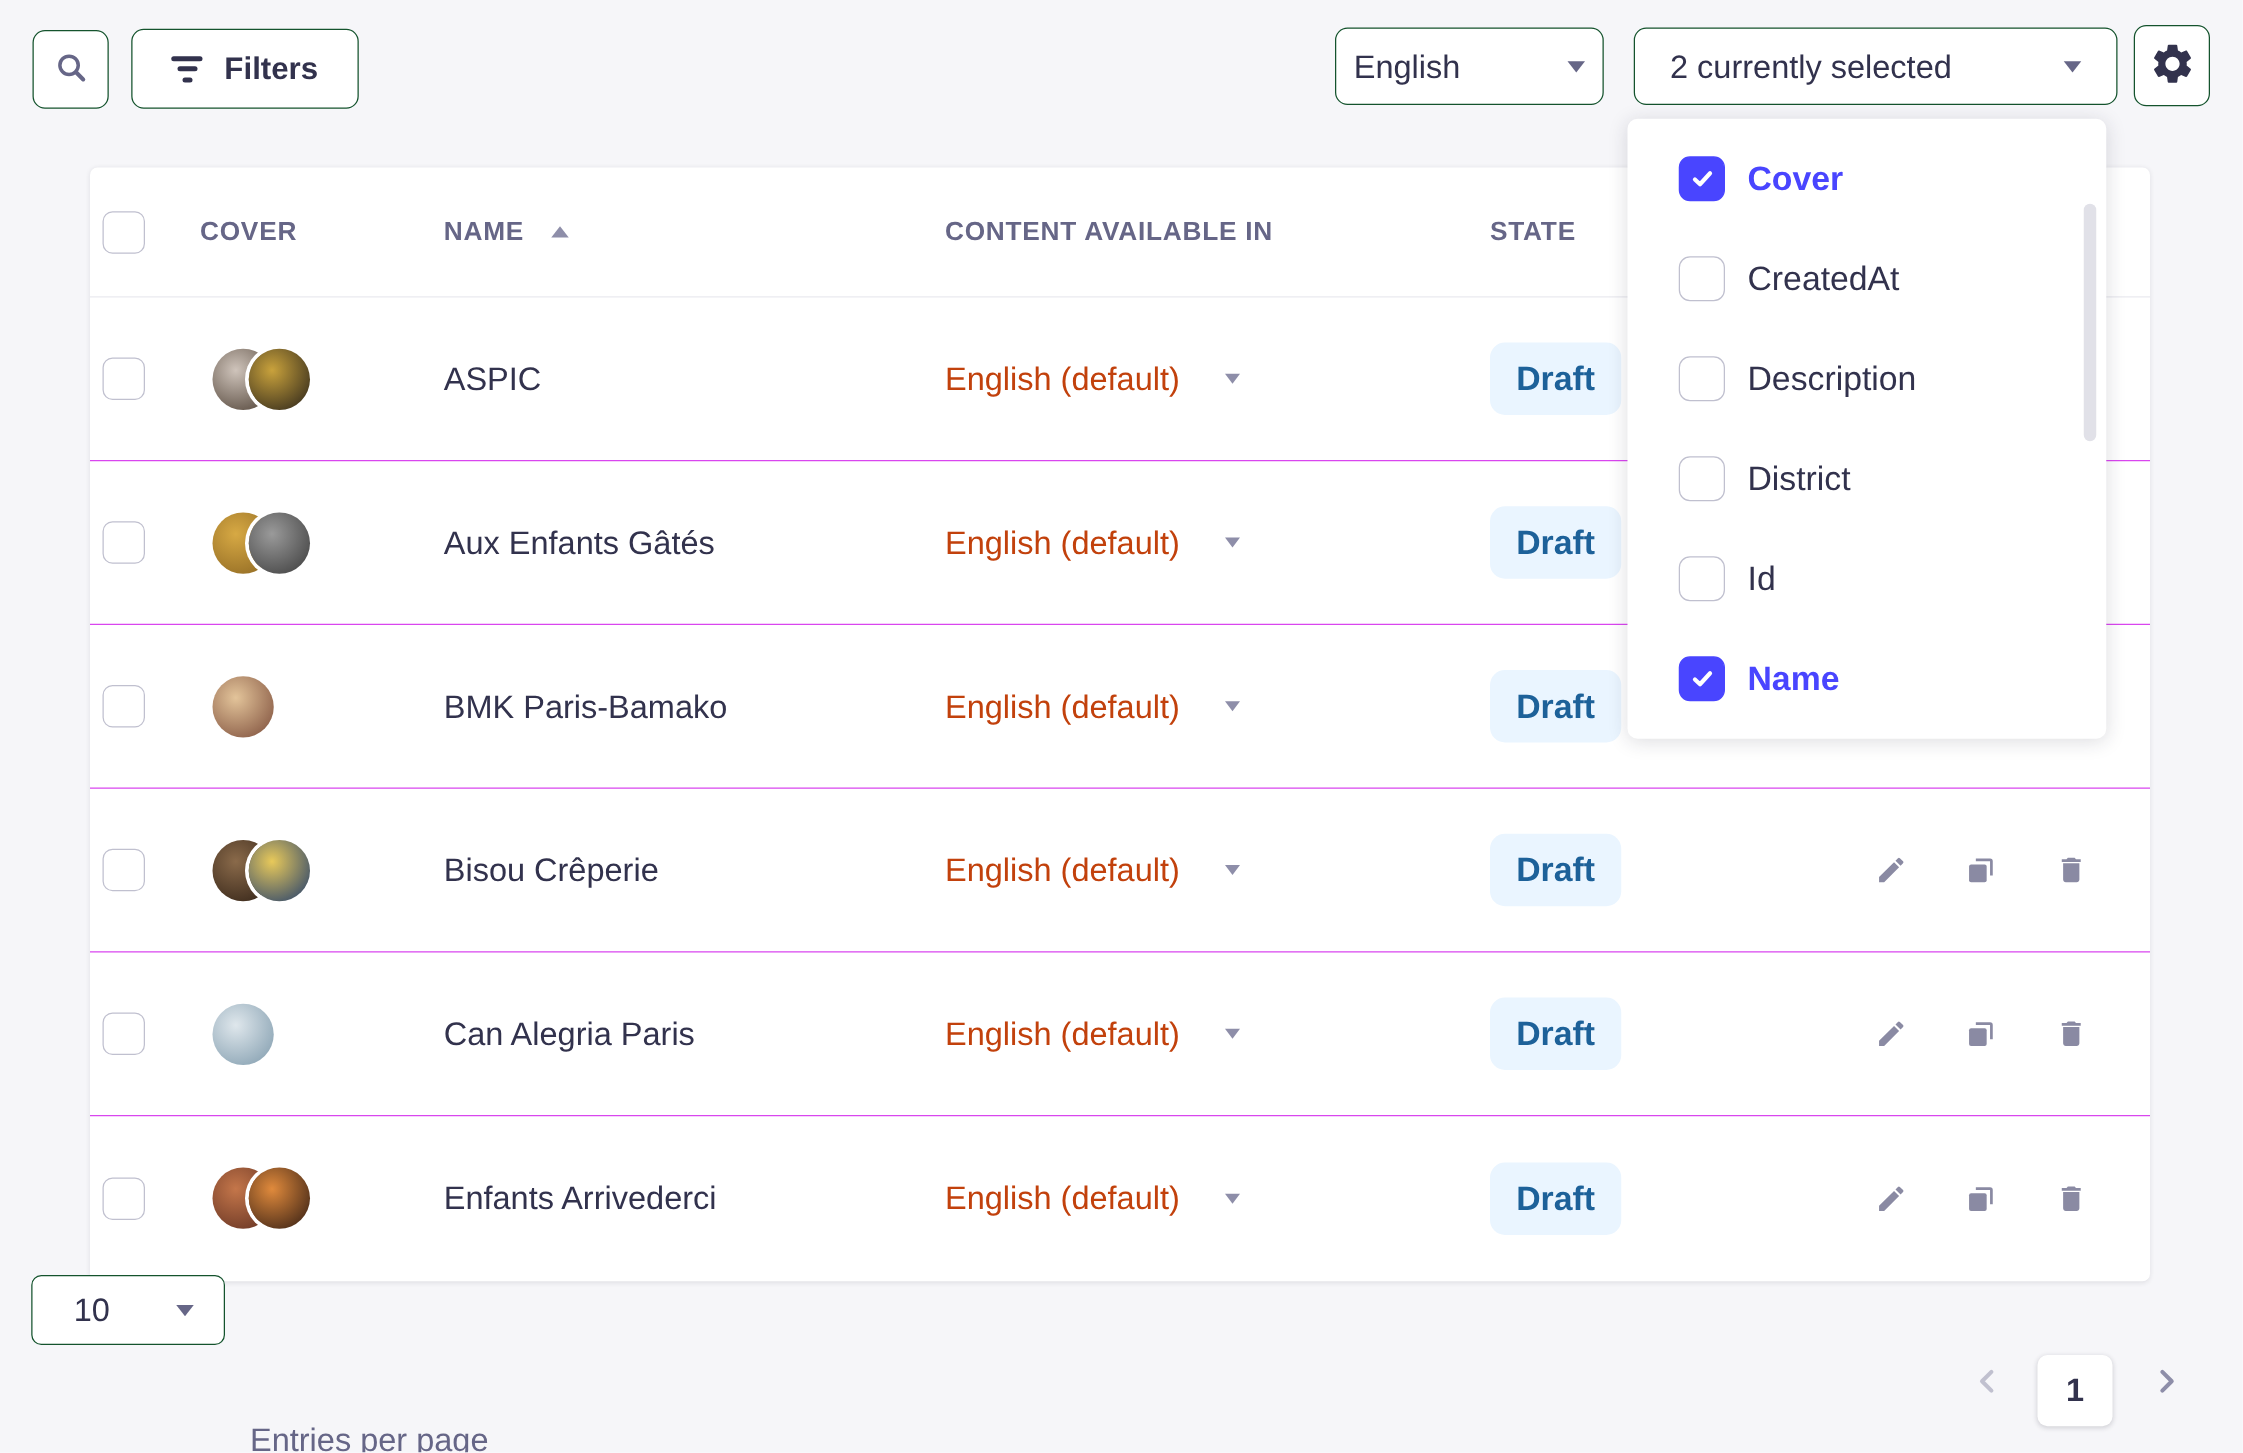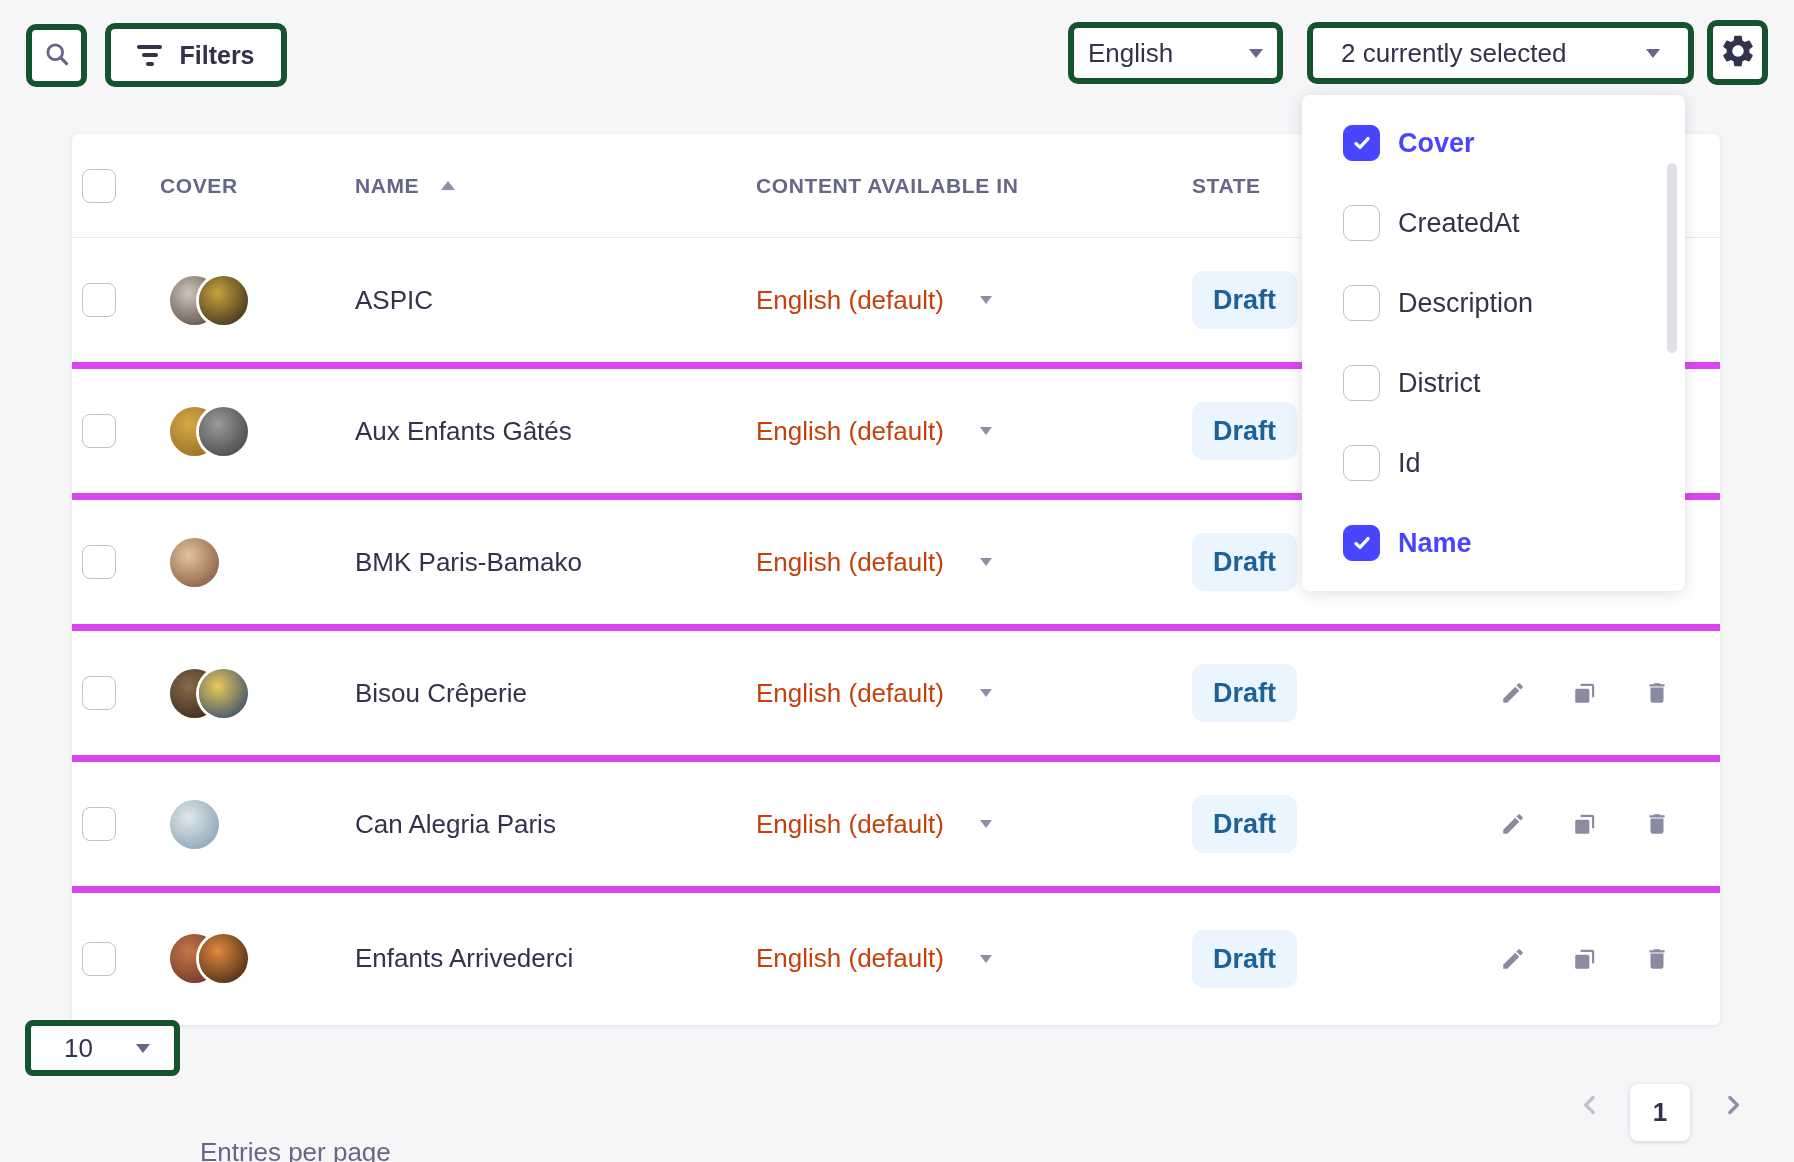--- a/index.html
+++ b/index.html
@@ -4,21 +4,21 @@
 <style>
   * { margin:0; padding:0; box-sizing:border-box; }
   html,body { background:#f6f6f9; }
   .page {
     position:relative; width:1794px; height:1162px;
     background:#f6f6f9; overflow:hidden;
     font-family:"Liberation Sans", sans-serif; color:#32324d;
   }
   
   .tb-btn, .tb-select {
-    position:absolute; background:#fff; border:6px solid #14532d;
+    position:absolute; background:#fff; border:1px solid #14532d;
     border-radius:10px; display:flex; align-items:center; cursor:pointer;
   }
   #btn-search { left:26px; top:24px; width:61px; height:63px; justify-content:center; }
   #btn-filters { left:105px; top:23px; width:182px; height:64px; justify-content:center; gap:17px;
                  font-size:25px; font-weight:700; color:#32324d; }
   #sel-locale { left:1068px; top:22px; width:215px; height:62px; justify-content:space-between; padding:0 14px; font-size:26px; }
   #sel-columns { left:1307px; top:22px; width:387px; height:62px; justify-content:space-between; padding:0 28px; font-size:26px; }
   #btn-gear { left:1707px; top:20px; width:61px; height:65px; justify-content:center; }
   .filter-icon { display:flex; flex-direction:column; align-items:center; gap:4.5px; }
   .filter-icon i { display:block; height:4px; border-radius:2px; background:#32324d; }
@@ -27,21 +27,21 @@
   .caret-down.small { border-left-width:6px; border-right-width:6px; border-top-width:8px; border-top-color:#8e8ea9; }
   .caret-up { width:0; height:0; border-left:7px solid transparent; border-right:7px solid transparent; border-bottom:9px solid #8e8ea9; margin-left:22px; }
   
   .card {
     position:absolute; left:72px; top:134px; width:1648px; height:891px;
     background:#fff; border-radius:6px; box-shadow:0 1px 4px rgba(33,33,52,.1);
   }
   .grid-row { display:grid; grid-template-columns:88px 195px 401px 436px 308px 220px; align-items:center; }
   .thead { height:104px; border-bottom:1px solid #eaeaef; }
   .th { font-size:21px; font-weight:700; letter-spacing:.6px; color:#666687; display:flex; align-items:center; }
-  .trow { height:131px; border-bottom:7px solid #d946ef; }
+  .trow { height:131px; border-bottom:1px solid #d946ef; }
   .trow:last-child { border-bottom:none; }
   .cell-check { padding-left:10px; }
   .checkbox {
     display:block; width:34px; height:34px; border:1.5px solid #c0c0cf;
     border-radius:8px; background:#fff; cursor:pointer;
   }
   .cell-cover { padding-left:10px; display:flex; }
   .avatars { display:flex; }
   .avatar { width:49px; height:49px; border-radius:50%; flex:0 0 auto; }
   .avatar.overlap { margin-left:-20px; box-shadow:0 0 0 3px #fff; }

